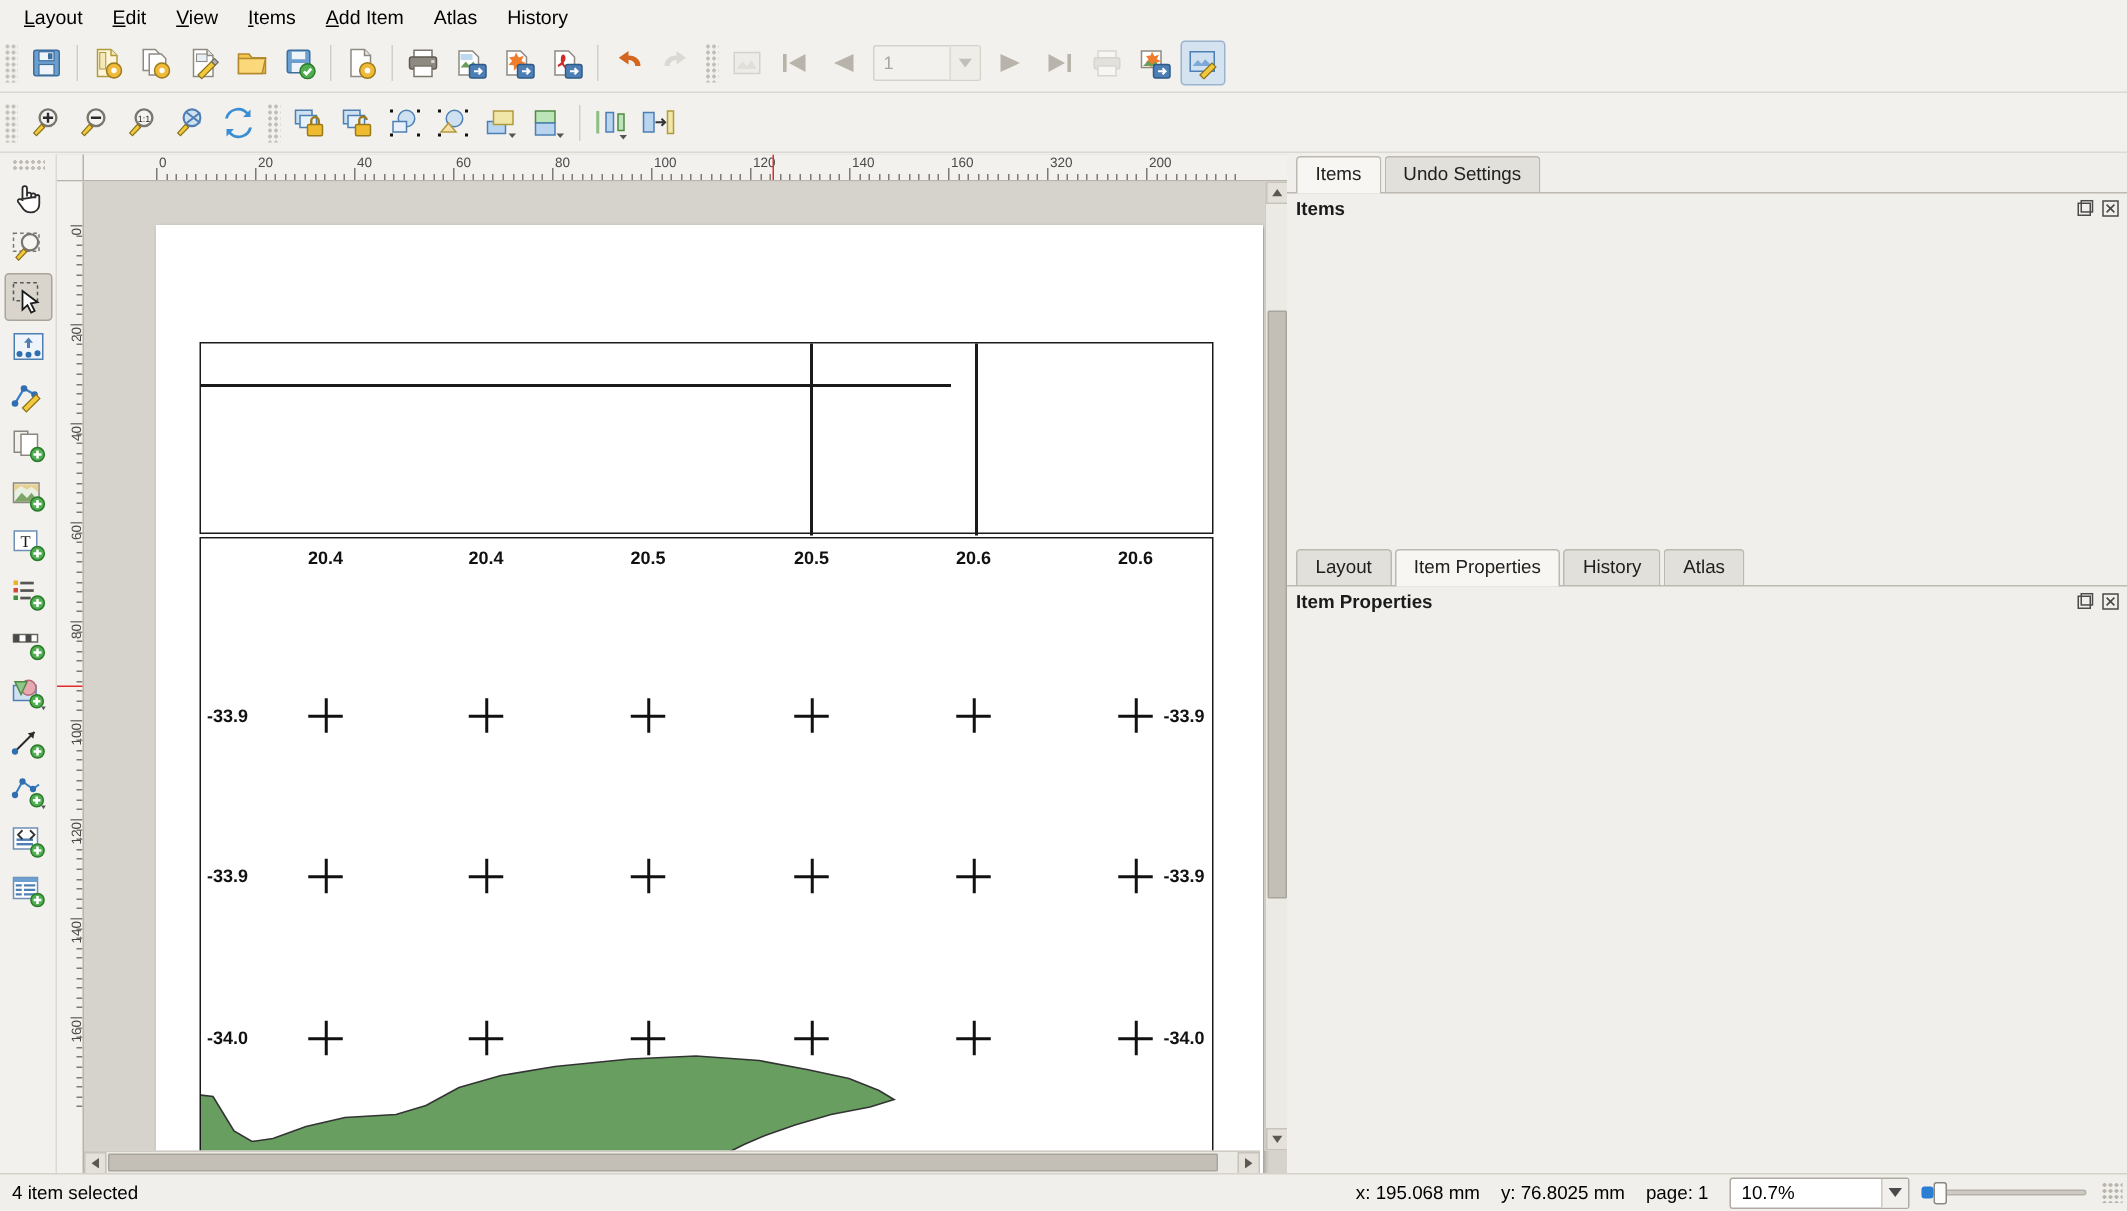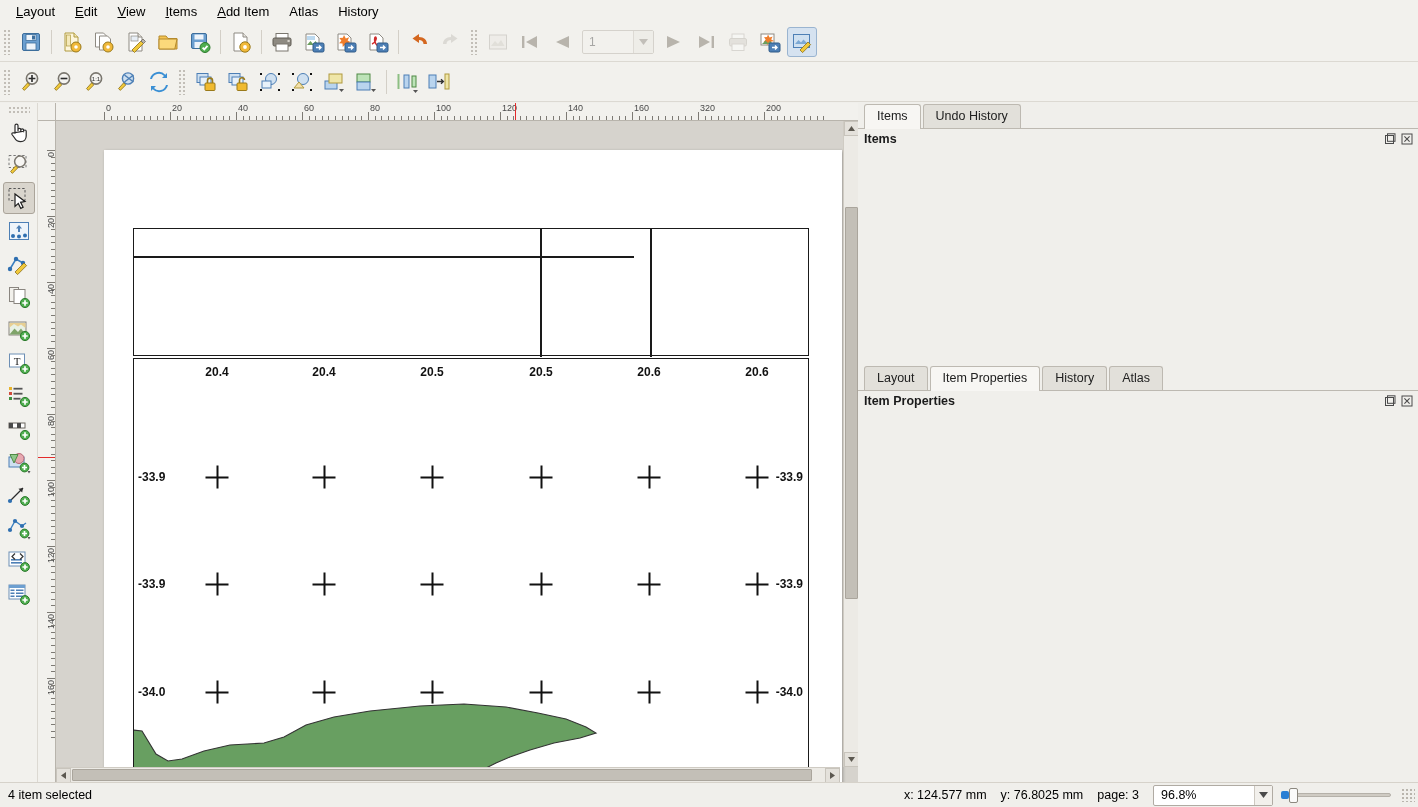--- a/index.html
+++ b/index.html
@@ -941,21 +941,21 @@
             <path d="M0 0l5 3.5L0 7z" fill="#5c5850"></path>
           </svg>
       </div>
     </div>
   </div>
 
   <div id="rightpanel">
 
     <div class="tabrow" id="itemstabs">
         <div class="tab sel">Items</div>
-        <div class="tab">Undo History</div>
+        <div class="tab">Undo Settings</div>
       </div>
 
     <div class="panel-title">
       <span>Items</span>
       <span class="spacer"></span>
       <span class="pt-btn">
         <svg width="12" height="12" viewBox="0 0 12 12">
           <rect x="1.5" y="2.5" width="8" height="8" fill="none" stroke="#4a4a4a"></rect>
           <rect x="3.5" y=".8" width="7.5" height="7.5" fill="none" stroke="#4a4a4a"></rect>
         </svg>
@@ -990,25 +990,25 @@
           <path d="M3.4 3.4l5.2 5.2M8.6 3.4l-5.2 5.2" stroke="#4a4a4a" stroke-width="1.1"></path>
         </svg>
       </span>
     </div>
 
   </div>
 
   <div id="statusbar">
     <span class="stat-left">4 item selected</span>
     <span class="stat-sp"></span>
-    <span class="coord">x: 124.577 mm</span>
+    <span class="coord">x: 195.068 mm</span>
     <span class="coord">y: 76.8025 mm</span>
-    <span class="coord">page: 3</span>
+    <span class="coord">page: 1</span>
     <span class="zoomcombo">
-      <span class="zv">96.8%</span>
+      <span class="zv">10.7%</span>
       <span class="za">
         <svg width="9" height="6" viewBox="0 0 9 6">
             <path d="M0 0h9L4.5 6z" fill="#4a4a4a"></path>
           </svg>
       </span>
     </span>
     <span class="zslider">
       <span class="ztrack"></span>
       <span class="zdot"></span>
       <span class="zhandle"></span>

